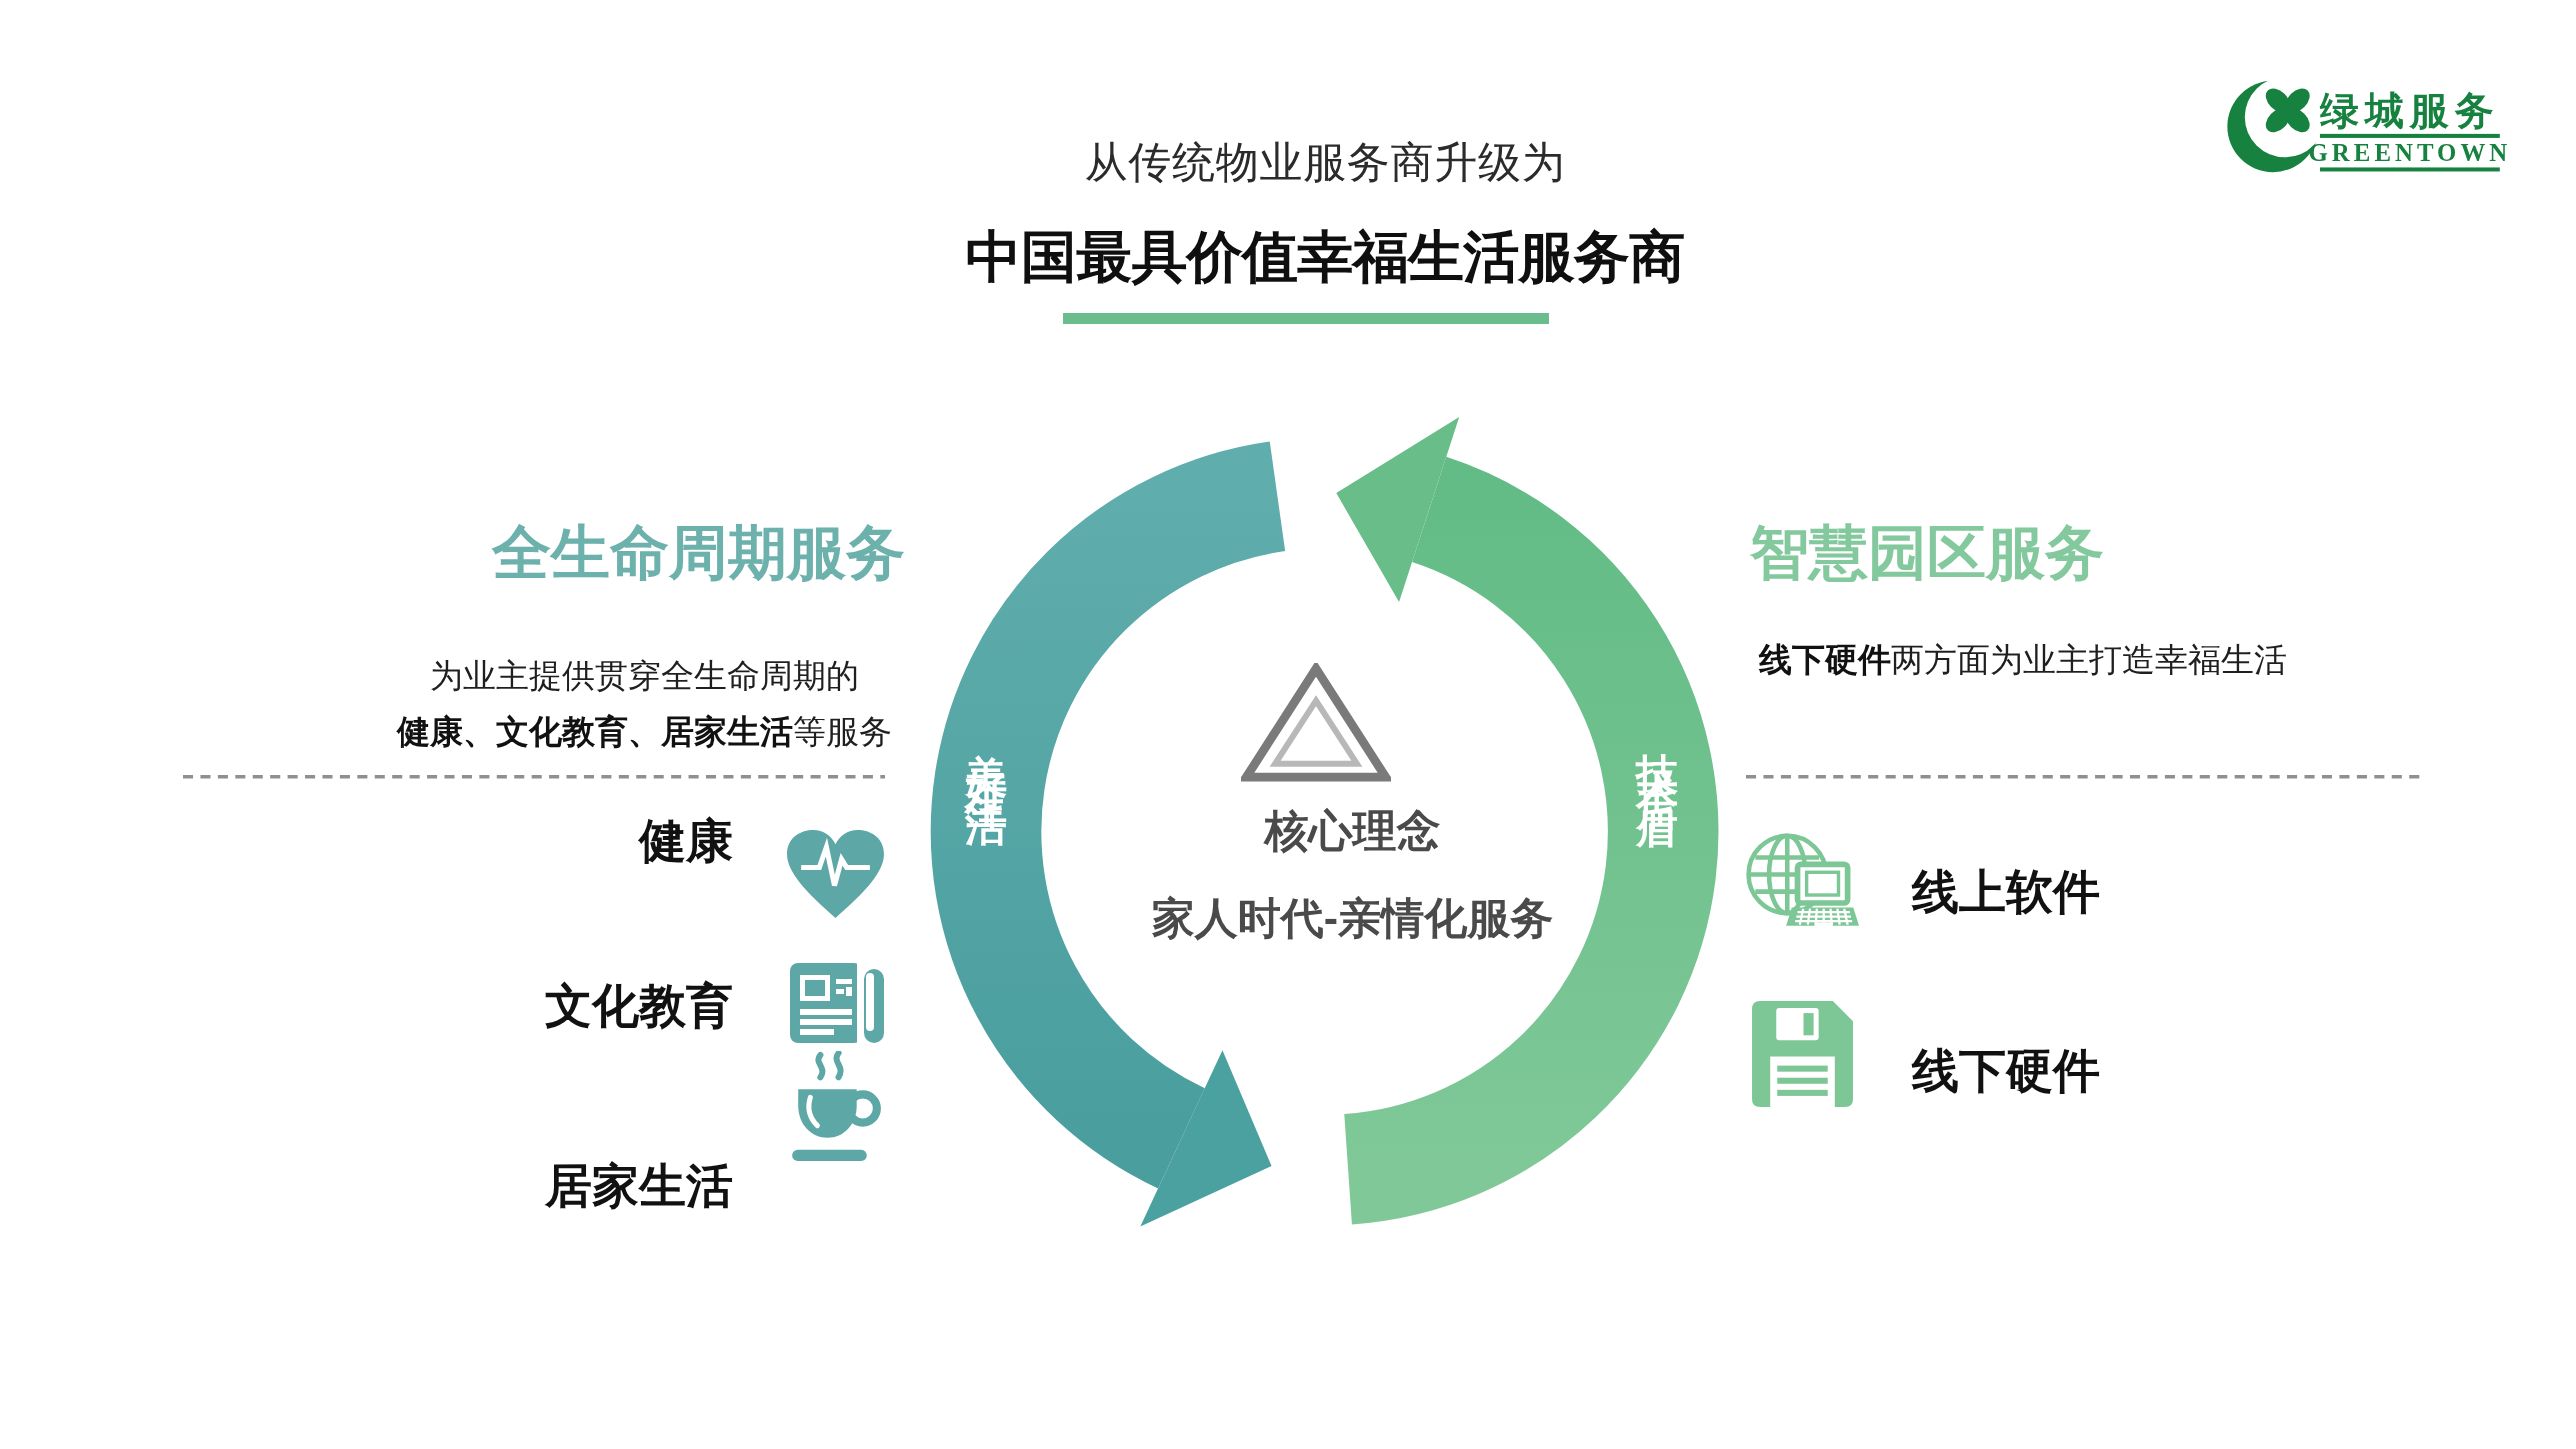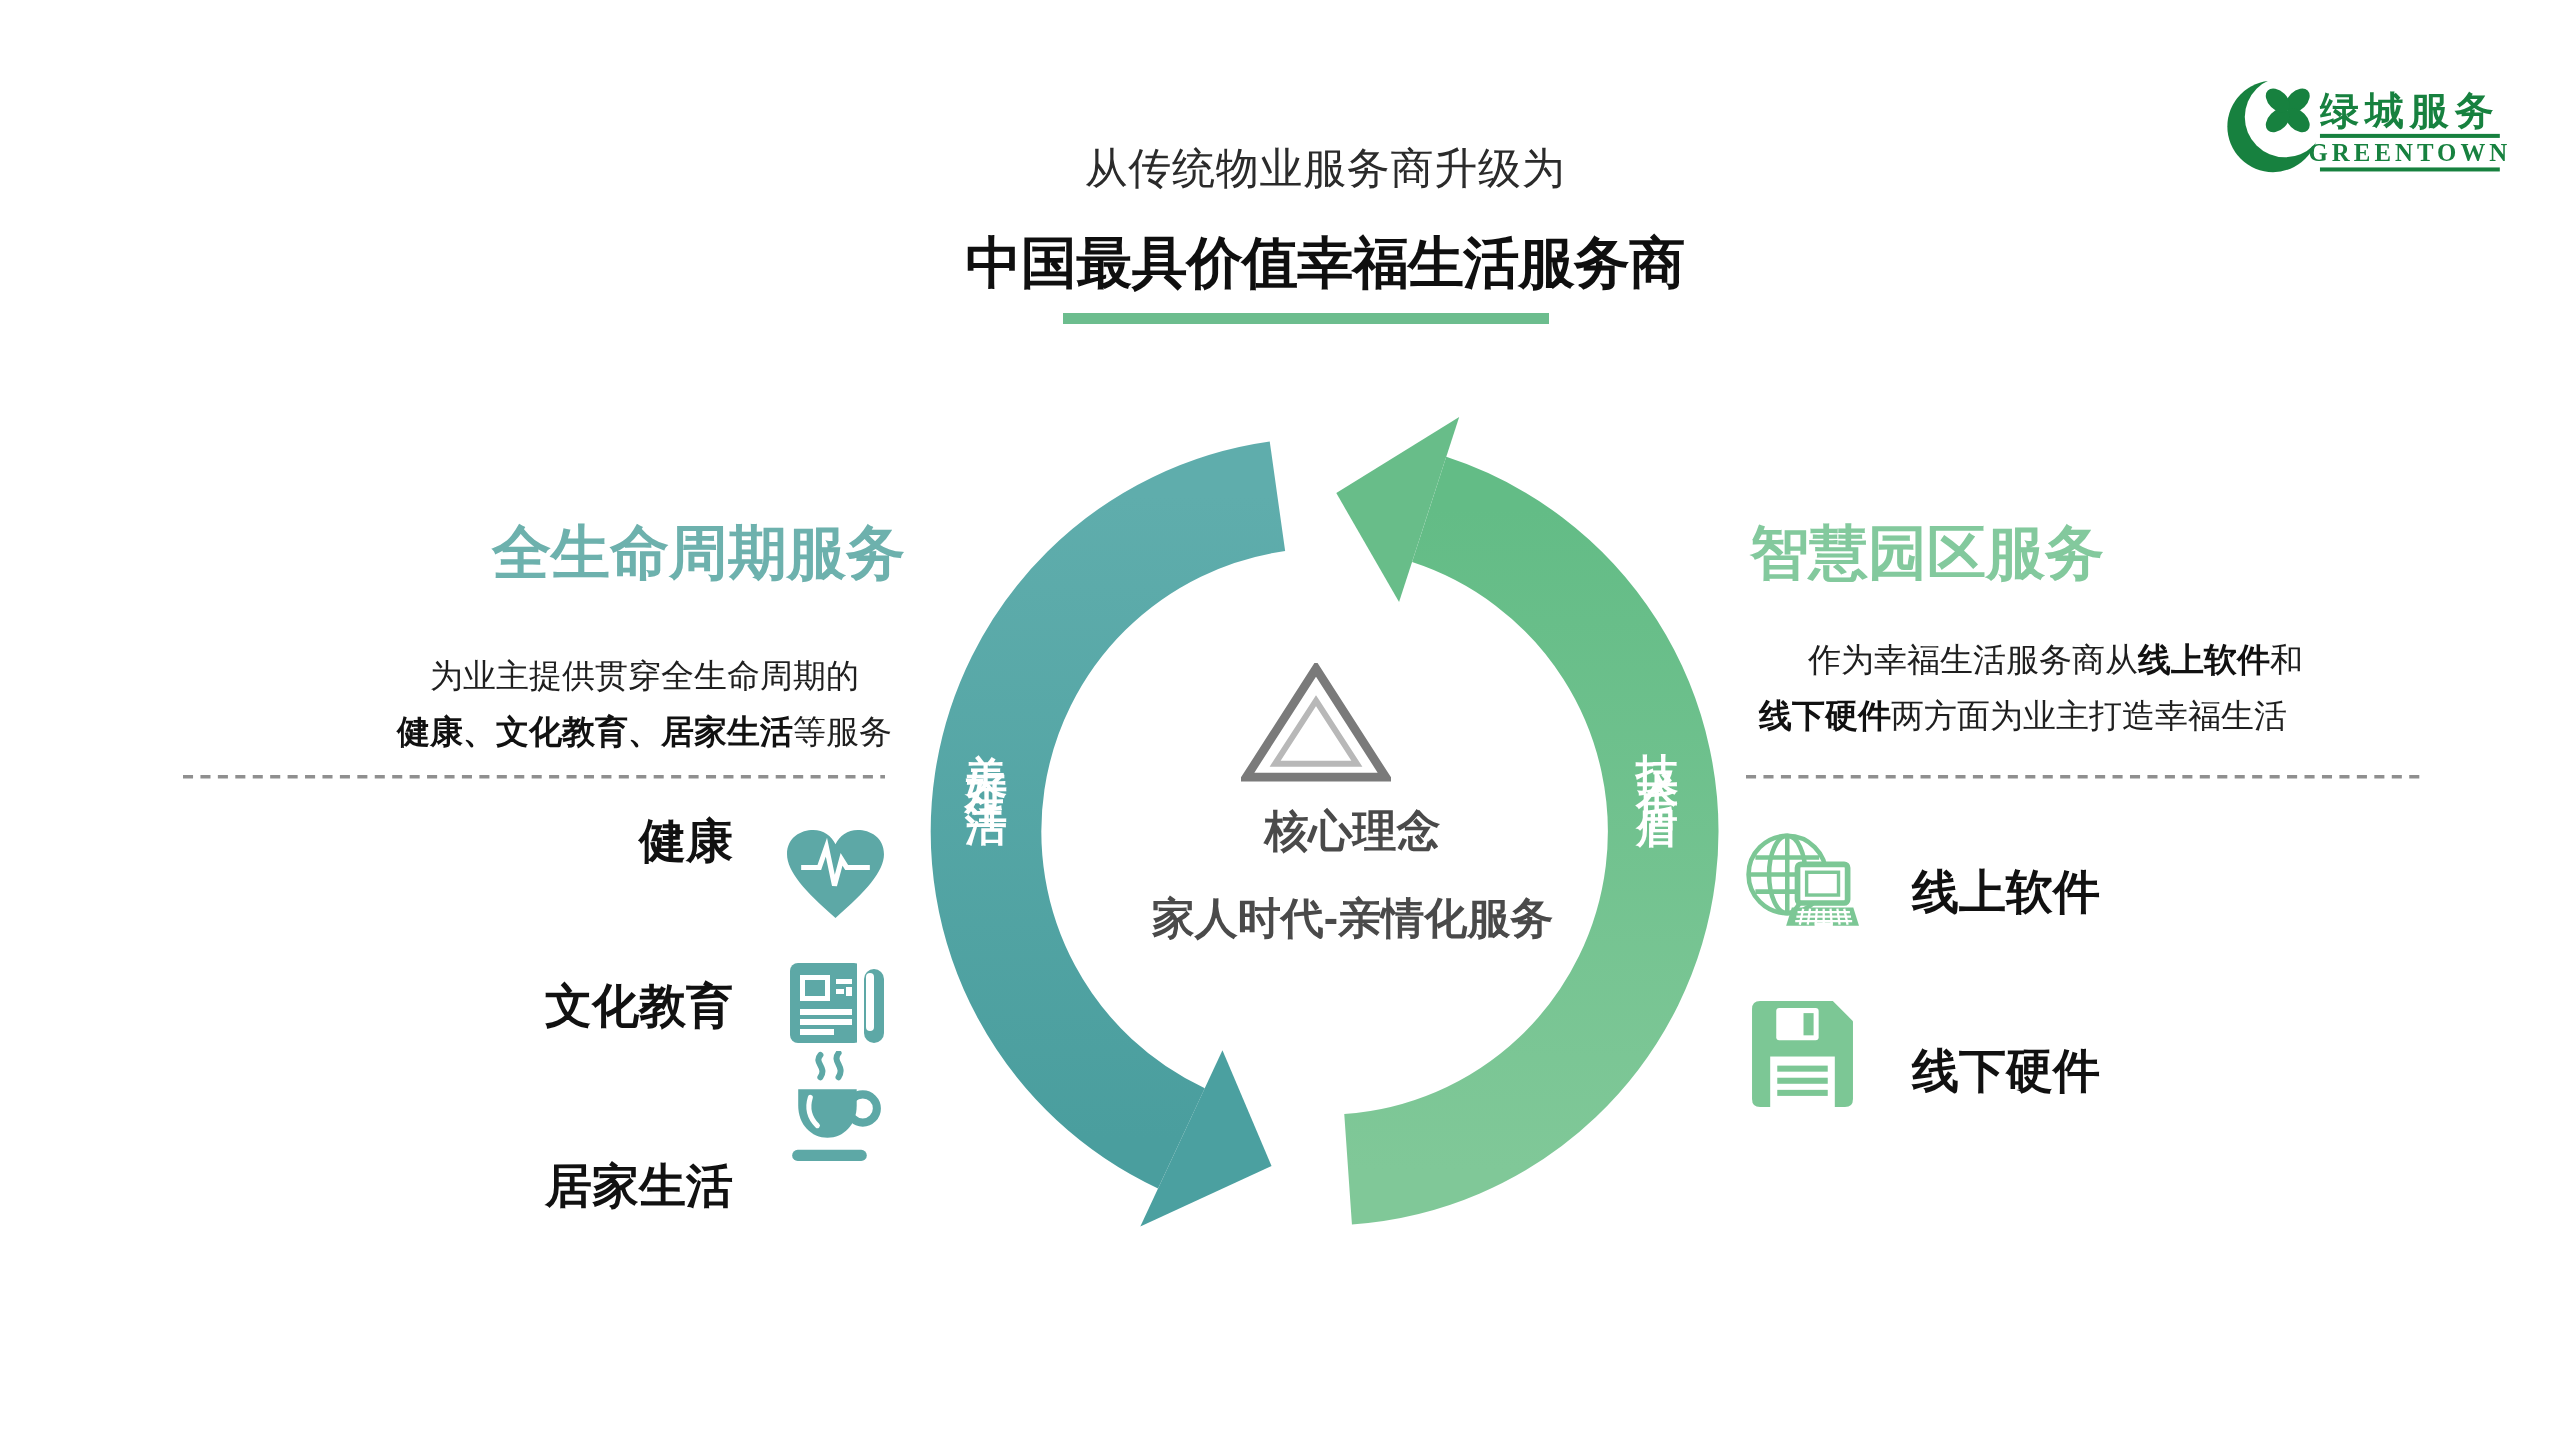--- a/index.html
+++ b/index.html
@@ -9,21 +9,21 @@
     --teal-icon:#5da8a6; --green-icon:#7cc795;
     --logo-green:#17813f; --underline-green:#6cbd8e;
     --center-gray:#4a4a4a; --dash-gray:#8f8f8f;
   }
   *{margin:0;padding:0;box-sizing:border-box;}
   html,body{width:2576px;height:1449px;background:#ffffff;overflow:hidden;
     font-family:"Liberation Sans","DejaVu Sans",sans-serif;}
   .abs{position:absolute;}
 
   
-  .title-wrap{left:721px;top:16px;width:1208px;text-align:center;}
+  .title-wrap{left:721px;top:10px;width:1208px;text-align:center;}
   .subtitle{margin-top:124px;font-size:43px;color:#2b2b2b;letter-spacing:0.7px;}
   .main-title{margin-top:28px;font-size:56px;font-weight:700;color:#0f0f0f;letter-spacing:-0.7px;}
   .title-underline{left:1063px;top:313px;width:486px;height:10.7px;background:var(--underline-green);}
 
   
   .logo-box{left:2226px;top:76px;width:302px;height:101px;}
   .logo-cn{font-weight:700;letter-spacing:9px;}
   .logo-en{font-family:"Liberation Serif","DejaVu Serif",serif;font-weight:700;letter-spacing:6px;}
 
   
@@ -159,23 +159,20 @@
     <path d="M56 2 c-7 9 7 13 0 24" fill="none" stroke="var(--teal-icon)" stroke-width="6" stroke-linecap="round"></path>
     <circle cx="80" cy="57" r="14" fill="none" stroke="var(--teal-icon)" stroke-width="8"></circle>
     <path d="M16 38 h58 v16 c0 19 -13 32 -29 32 s-29 -13 -29 -32 z" fill="var(--teal-icon)"></path>
     <path d="M28 46 q-5 16 7 28" fill="none" stroke="#ffffff" stroke-width="5" stroke-linecap="round"></path>
     <rect x="10" y="98" width="74" height="11" rx="5.5" fill="var(--teal-icon)"></rect>
   </svg>
 </div>
 
 <div class="abs section-heading heading-right">智慧园区服务</div>
 <div class="abs desc desc-right">
-  <div class="indent1">
-    <span>作为幸福生活服务商从</span><b>线上软件</b><span>和</span>
-  </div>
   <div>
     <b>线下硬件</b><span>两方面为业主打造幸福生活</span>
   </div>
 </div>
 
 <svg class="abs dash-line dash-right" viewBox="0 0 1010 8" preserveAspectRatio="none">
   <line x1="0" y1="4" x2="1010" y2="4" stroke="var(--dash-gray)" stroke-width="5" stroke-dasharray="15 11"></line>
 </svg>
 
 <div class="abs icon-box" style="left:1744px;top:832px;">

